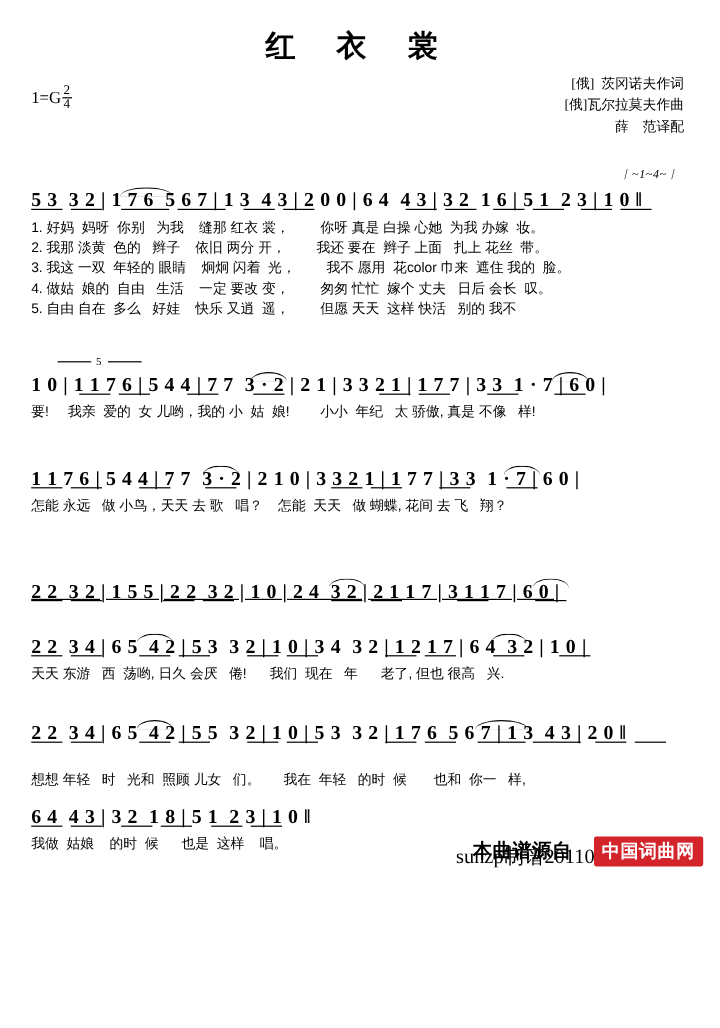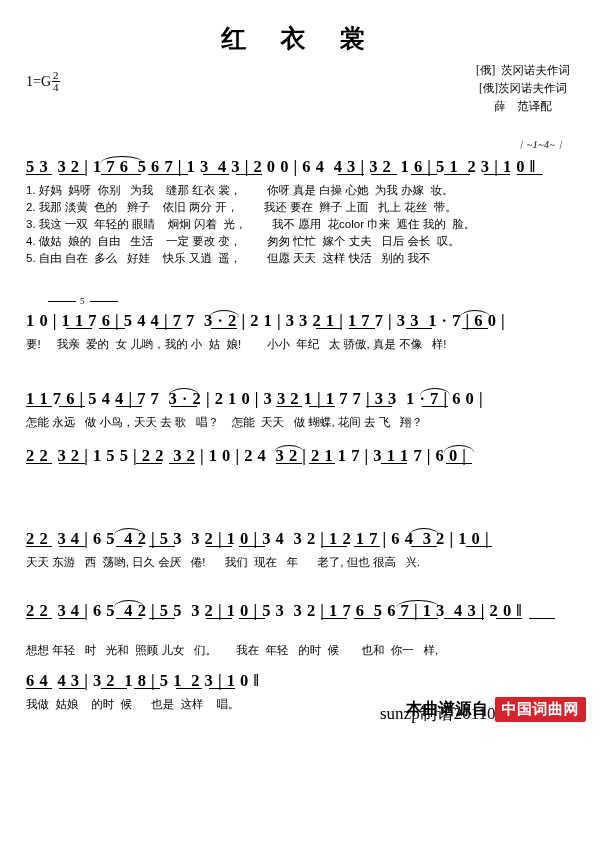--- a/index.html
+++ b/index.html
@@ -59,21 +59,21 @@
     display: block;
     padding: 0 1px;
   }
 
   .credits {
     position: absolute;
     right: 30px;
     top: 62px;
     font-size: 11.5px;
     line-height: 1.55;
-    text-align: center;
+    text-align: right;
   }
   .credits div {
     white-space: pre;
   }
 
   .repeat-mark {
     position: absolute;
     right: 34px;
     top: 138px;
     font-size: 10px;
@@ -163,36 +163,37 @@
   }
   .footer .f-logo {
     background: #d4242b;
     color: #fff;
     font-family: "Liberation Sans", sans-serif;
     font-size: 15px;
     font-weight: bold;
     padding: 3px 7px;
     letter-spacing: 0.5px;
     border-radius: 2px;
+    margin-left: 12px;
   }
 </style>
 </head>
 <body>
 
 <div class="sheet">
 
   <div class="title">红 衣 裳</div>
 
   <div class="key-sig">
     <span>1=G</span><span class="frac"><span class="num">2</span><span class="den">4</span></span>
   </div>
 
   <div class="credits">
     <div>[俄]  茨冈诺夫作词</div>
-    <div>[俄]茨冈诺夫作词</div>
+    <div>[俄]瓦尔拉莫夫作曲</div>
     <div>薛    范译配</div>
   </div>
 
   <div class="repeat-mark">︱~1~4~︱</div>
 
   <div class="system" style="top:156px;">
     <div class="notes">5 3  3 2 | 1 7 6  5 6 7 | 1 3  4 3 | 2 0 0 | 6 4  4 3 | 3 2  1 6 | 5 1  2 3 | 1 0 ‖</div>
     <div class="beamrow">
       <div class="beam" style="left:0px;  top:-4px; width:26px;"></div>
       <div class="beam" style="left:33px; top:-4px; width:26px;"></div>
@@ -245,21 +246,21 @@
       <div class="beam" style="left:250px;top:-4px; width:26px;"></div>
       <div class="beam" style="left:283px;top:-4px; width:26px;"></div>
       <div class="beam" style="left:340px;top:-4px; width:26px;"></div>
       <div class="beam" style="left:396px;top:-4px; width:26px;"></div>
       <div class="slur" style="left:143px; top:-22px; width:30px;"></div>
       <div class="slur" style="left:394px; top:-22px; width:30px;"></div>
     </div>
     <div class="lyricline" style="margin-top:4px;">怎能 永远   做 小鸟，天天 去 歌   唱？    怎能  天天   做 蝴蝶, 花间 去 飞   翔？</div>
   </div>
 
-  <div class="system" style="top:445px;">
+  <div class="system" style="top:482px;text-decoration:underline;">
     <div class="notes">2 2  3 2 | 1 5 5 | 2 2  3 2 | 1 0 | 2 4  3 2 | 2 1 1 7 | 3 1 1 7 | 6 0 |</div>
     <div class="beamrow">
       <div class="beam" style="left:0px;  top:-4px; width:26px;"></div>
       <div class="beam" style="left:33px; top:-4px; width:26px;"></div>
       <div class="beam" style="left:110px;top:-4px; width:26px;"></div>
       <div class="beam" style="left:143px;top:-4px; width:26px;"></div>
       <div class="beam" style="left:250px;top:-4px; width:26px;"></div>
       <div class="beam" style="left:283px;top:-4px; width:26px;"></div>
       <div class="beam" style="left:355px;top:-4px; width:26px;"></div>
       <div class="beam" style="left:420px;top:-4px; width:26px;"></div>

